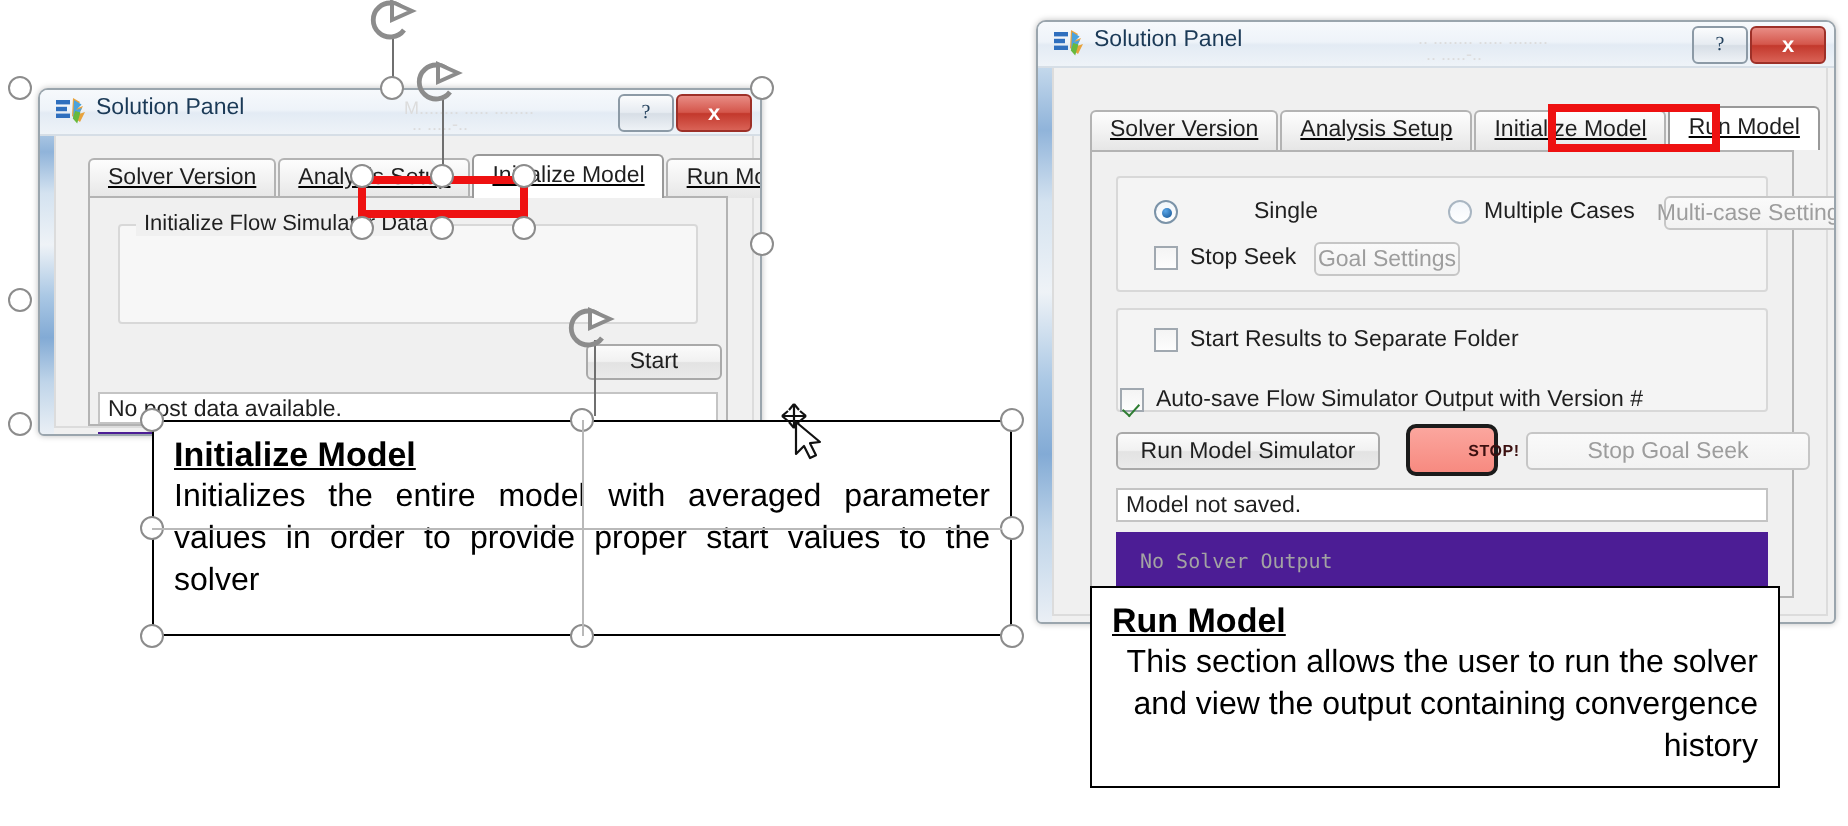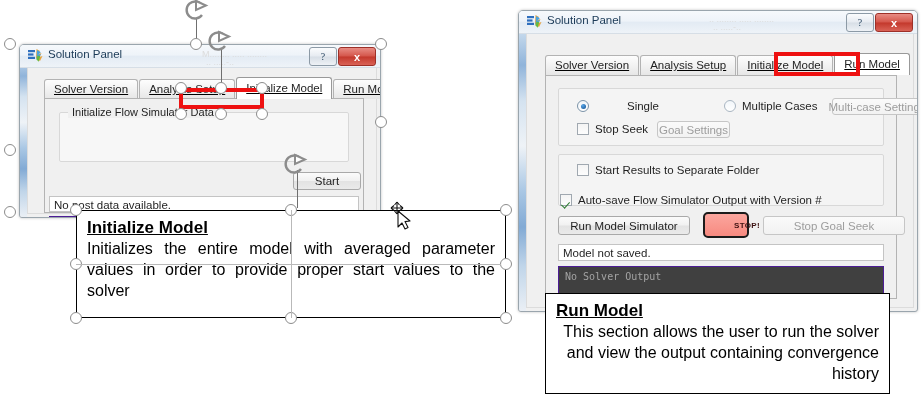--- a/index.html
+++ b/index.html
@@ -138,22 +138,22 @@
     border:2px solid #1b1b1b;border-radius:5px;
     color:#3b1010;font-size:8px;font-weight:bold;letter-spacing:.3px;
   }
   .textfield{
     position:absolute;background:#ffffff;
     border:1px solid #c4c4c4;box-sizing:border-box;
     font-size:11.5px;color:#1f1f1f;
     padding:2px 4px;overflow:hidden;white-space:nowrap;
   }
   .textarea{
-    position:absolute;background:#404040;
-    border:1px solid #4c1d95;box-sizing:border-box;
+    position:absolute;background:#4c1d95;
+    border:6px solid #4c1d95;box-sizing:border-box;
     font-family:"DejaVu Sans Mono", monospace;
     font-size:10px;color:#a3a3a3;
     padding:4px 6px;overflow:hidden;
   }
 
   
   .redbox{
     position:absolute;border:3px solid #ee1111;
     box-sizing:border-box;z-index:6;pointer-events:none;
   }

